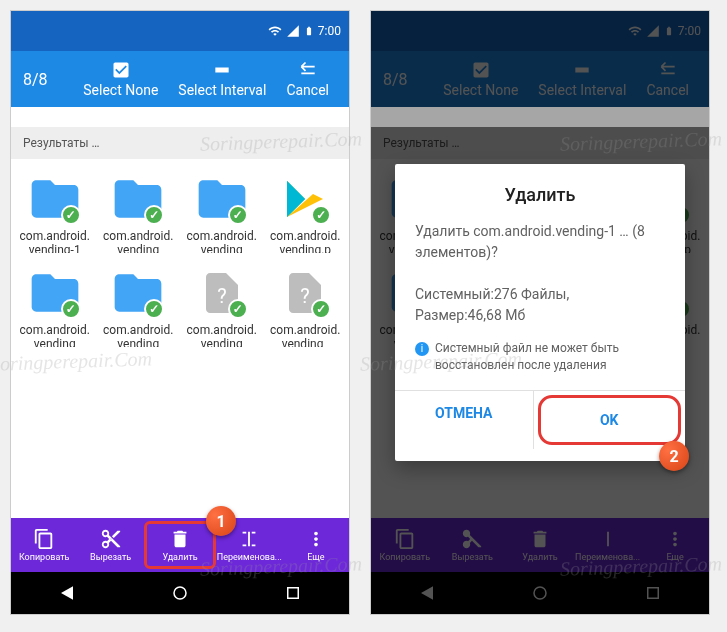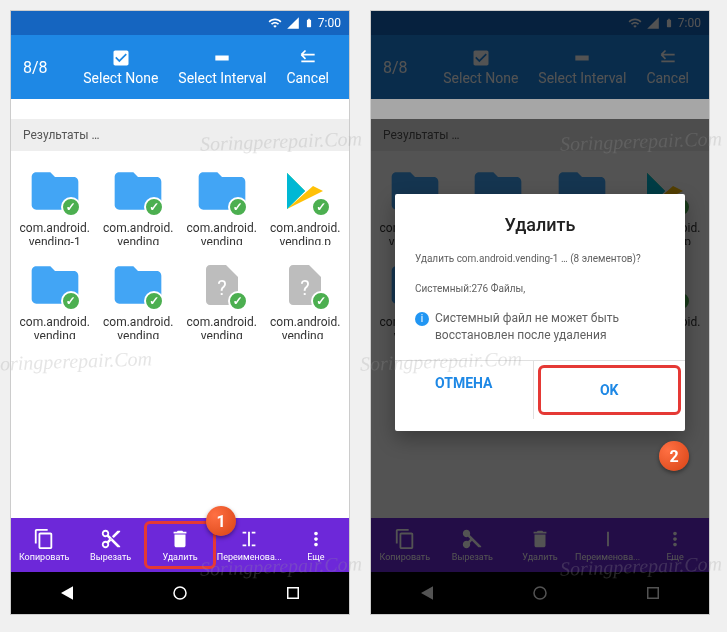--- a/index.html
+++ b/index.html
@@ -15,32 +15,32 @@
       width: 340px;
       height: 605px;
       background: #fff;
       border: 1px solid #ccc;
       display: flex;
       flex-direction: column;
       position: relative;
       overflow: hidden;
     }
     .status-bar {
-      height: 24px;
+      height: 40px;
       background: #1565C0;
       display: flex;
       justify-content: flex-end;
       align-items: center;
       padding: 0 8px;
       gap: 4px;
       color: #fff;
       font-size: 12px;
     }
     .app-bar {
-      height: 64px;
+      height: 56px;
       background: #1E88E5;
       display: flex;
       align-items: center;
       padding: 8px 12px;
       color: #fff;
     }
     .app-bar-count {
       font-size: 16px;
       flex: 1;
     }
@@ -198,21 +198,21 @@
       padding: 20px 20px 8px;
     }
     .dialog-title {
       font-size: 18px;
       color: #212121;
       margin-bottom: 16px;
       text-align: center;
       font-weight: 500;
     }
     .dialog-body {
-      font-size: 10px;
+      font-size: 14px;
       color: #616161;
       line-height: 1.5;
       margin-bottom: 14px;
     }
     .dialog-warning {
       font-size: 12px;
       color: #616161;
       display: flex;
       gap: 6px;
       margin-bottom: 16px;
@@ -563,28 +563,29 @@
     </div>
   </div>
 
   <div class="dialog-overlay">
     <div class="dialog">
       <div class="dialog-title">Удалить</div>
       <div class="dialog-body">
         <div>Удалить com.android.vending-1 … (8 элементов)?</div>
         <br>
         <div>Системный:276 Файлы,</div>
+        <div>Размер:46,68 Мб</div>
       </div>
       <div class="dialog-warning">
         <div class="dialog-warning-icon">i</div>
         <span>Системный файл не может быть восстановлен после удаления</span>
       </div>
       <div class="dialog-actions">
         <div class="dialog-btn">Отмена</div>
-        <div class="dialog-btn highlight-red" style="margin:4px; border-radius:6px;">OK</div>
+        <div class="dialog-btn highlight-red" style="margin:4px; border-radius:14px;">OK</div>
       </div>
     </div>
   </div>
 
   <div class="step-badge" style="top:430px; right:20px;">2</div>
 </div>
 
 <div class="watermark" style="top:130px; left:200px;">Soringperepair.Com</div>
 <div class="watermark" style="top:350px; left:-10px;">Soringperepair.Com</div>
 <div class="watermark" style="top:555px; left:200px;">Soringperepair.Com</div>

